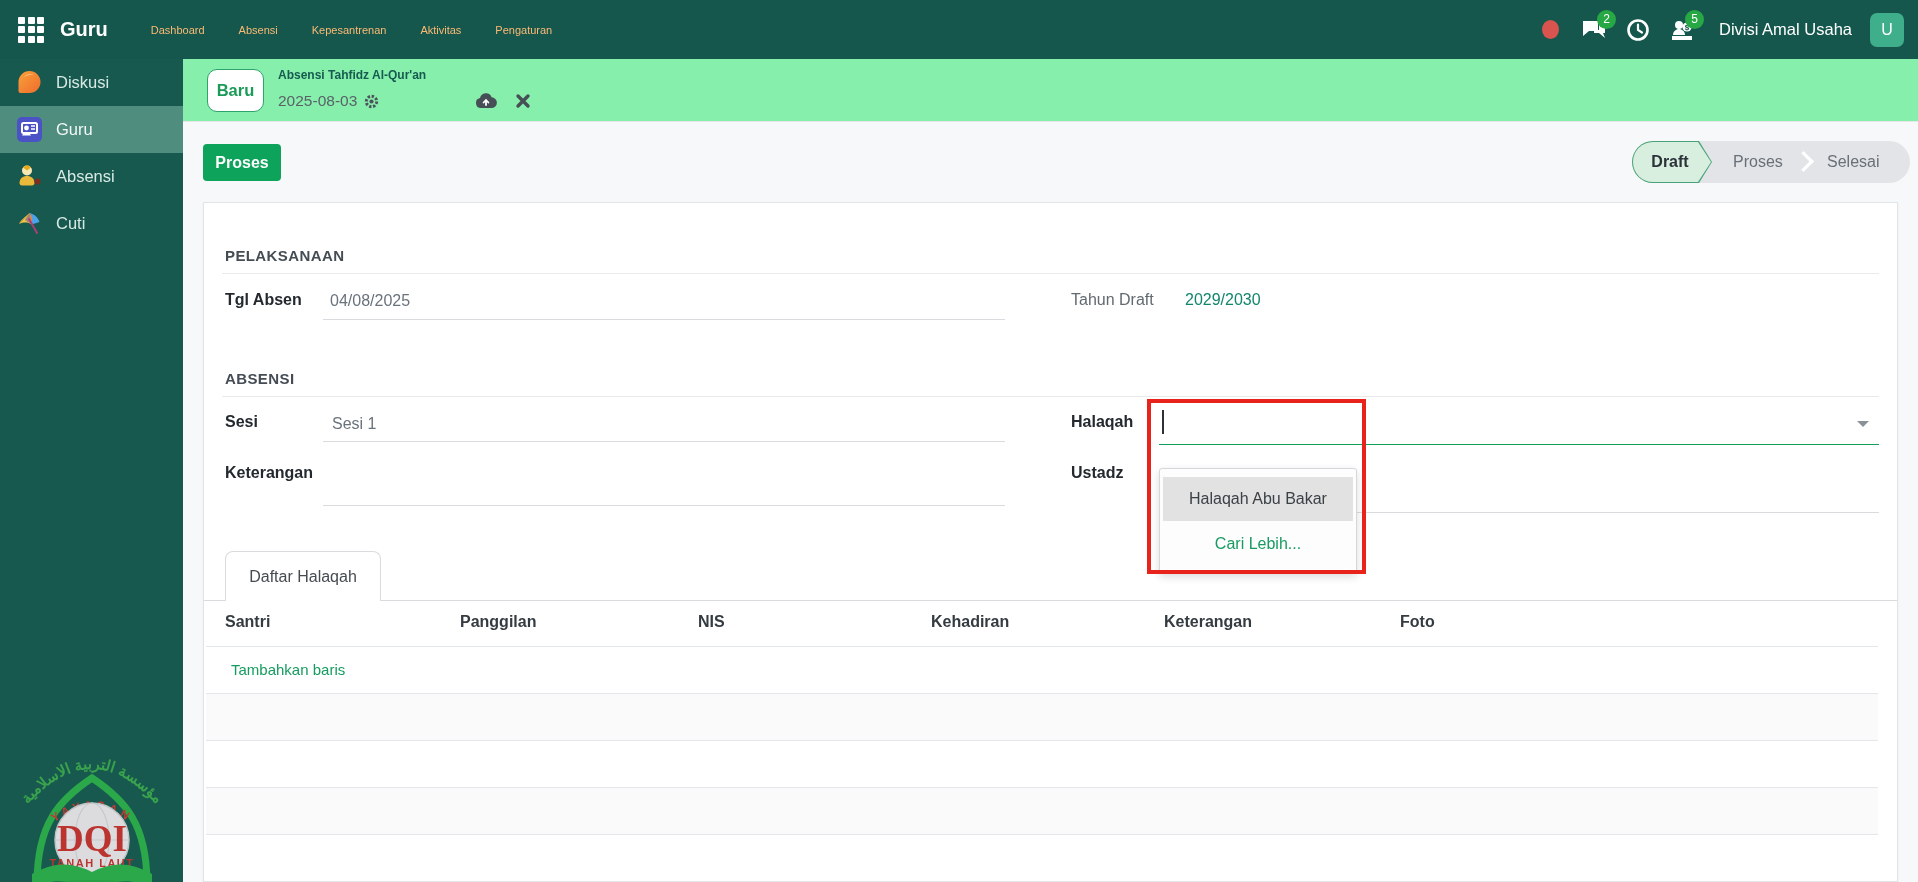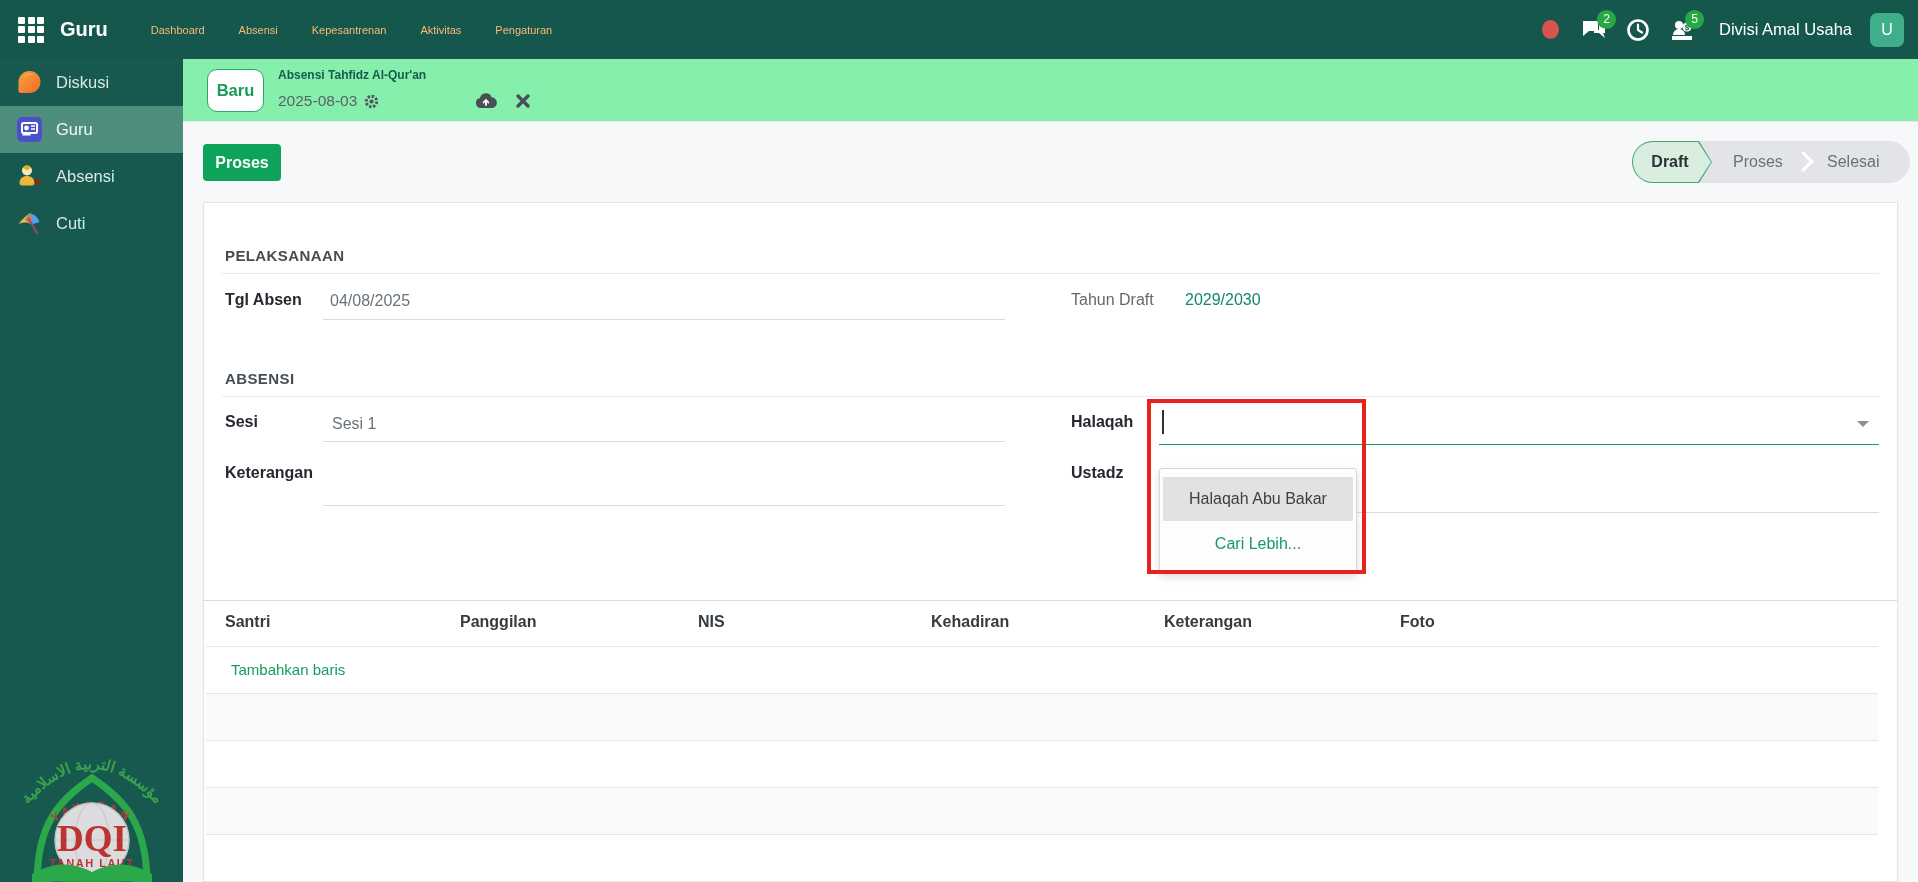--- a/index.html
+++ b/index.html
@@ -287,20 +287,21 @@
     <div class="abs flabel" style="left:867px; top:261px;">Ustadz</div>
     <div class="abs uline" style="left:955px; top:309px; width:720px;"></div>
 
     <div class="abs dd-panel">
       <div class="dd-opt">Halaqah Abu Bakar</div>
       <div class="dd-more">Cari Lebih...</div>
     </div>
 
     <div class="abs anno-box"></div>
 
+    <div class="abs tab-active">Daftar Halaqah</div>
     <div class="abs tab-baseline"></div>
 
     <div class="abs th" style="left:21px;">Santri</div>
     <div class="abs th" style="left:256px;text-align:center;">Panggilan</div>
     <div class="abs th" style="left:494px;">NIS</div>
     <div class="abs th" style="left:727px;">Kehadiran</div>
     <div class="abs th" style="left:960px;">Keterangan</div>
     <div class="abs th" style="left:1196px;">Foto</div>
     <div class="abs row-border" style="top:443px;"></div>
 

